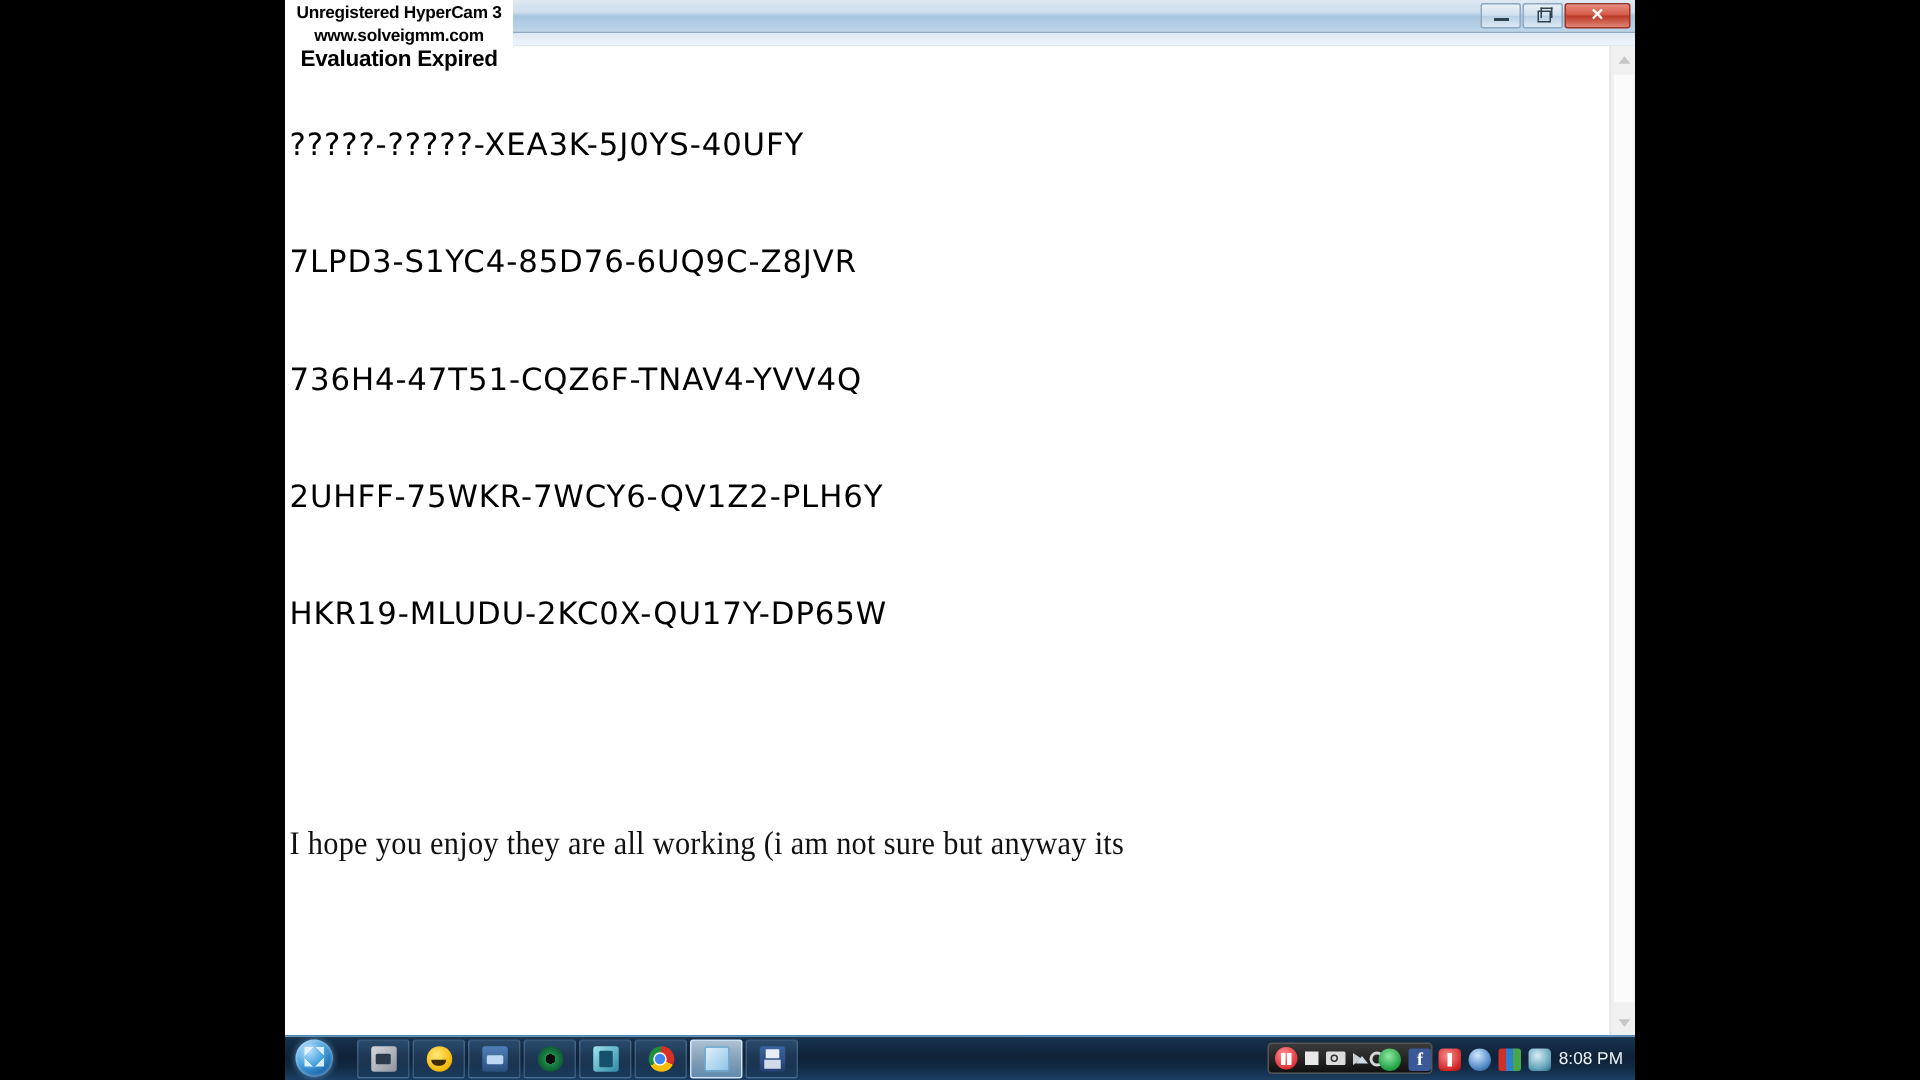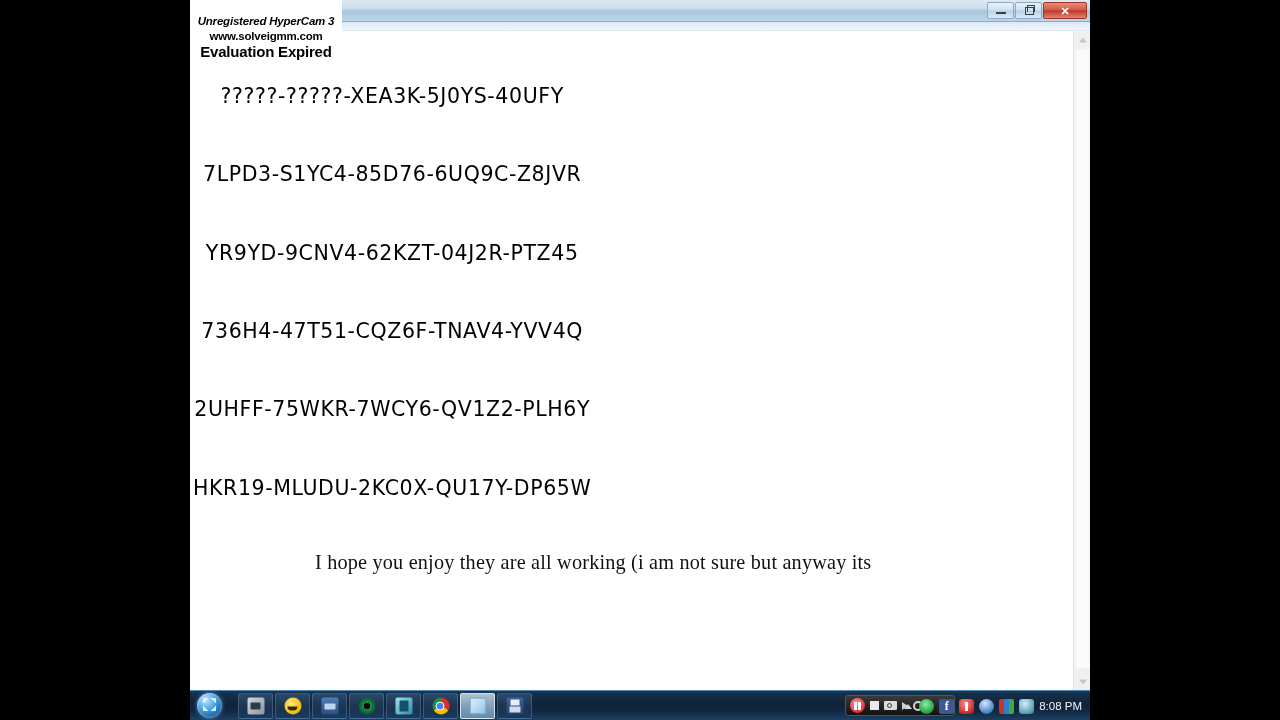--- a/index.html
+++ b/index.html
@@ -58,21 +58,20 @@
   .substrip {
     position:absolute; left:0; top:22px; width:900px; height:9px;
     background:linear-gradient(to bottom,#dde8f4,#eef4fb);
     border-bottom:1px solid #dfe7ef;
   }
 
   
   .client {
     position:absolute; left:0; top:31px; width:900px; height:659px;
     background:#ffffff;
-    text-align:center;
   }
 
   .doc {
     position:absolute; left:3px; top:0px; width:868px; height:659px;
     overflow:hidden;
   }
 
   .keys {
     position:absolute; left:0px; top:0px;
     font-family:"DejaVu Sans", sans-serif;
@@ -118,21 +117,21 @@
     background:#fbfbfb; border:1px solid #f2f2f2; border-radius:1px;
   }
 
   
   .watermark {
     position:absolute; left:0px; top:0px; width:152px; height:48px;
     background:#ffffff; text-align:center; z-index:40;
     font-family:"Liberation Sans", sans-serif;
     font-weight:bold; color:#000; line-height:15px;
   }
-  .watermark .l1 { font-size:11.5px; padding-top:14px; letter-spacing:-0.2px;font-style:italic; }
+  .watermark .l1 { font-size:11.5px; padding-top:2px; letter-spacing:-0.2px; }
   .watermark .l2 { font-size:11.5px; letter-spacing:-0.2px;text-align:center; }
   .watermark .l3 { font-size:15px; letter-spacing:-0.2px; }
 
   
   .taskbar {
     position:absolute; left:0; bottom:0; width:900px; height:30px;
     background:linear-gradient(to bottom,#1d3a57 0%, #16304a 8%, #0f2238 48%, #112942 70%, #1b3f63 100%);
     border-top:1px solid #4e87b8;
   }
   .startorb {
@@ -246,21 +245,20 @@
         </div>
       </div>
 
       <div class="substrip"></div>
 
       <div class="client">
         <div class="doc">
           <div class="keys">
             <div>?????-?????-XEA3K-5J0YS-40UFY</div>
             <div>7LPD3-S1YC4-85D76-6UQ9C-Z8JVR</div>
-            <div>YR9YD-9CNV4-62KZT-04J2R-PTZ45</div>
             <div>736H4-47T51-CQZ6F-TNAV4-YVV4Q</div>
             <div>2UHFF-75WKR-7WCY6-QV1Z2-PLH6Y</div>
             <div>HKR19-MLUDU-2KC0X-QU17Y-DP65W</div>
             
             
             
             
             
             
             

